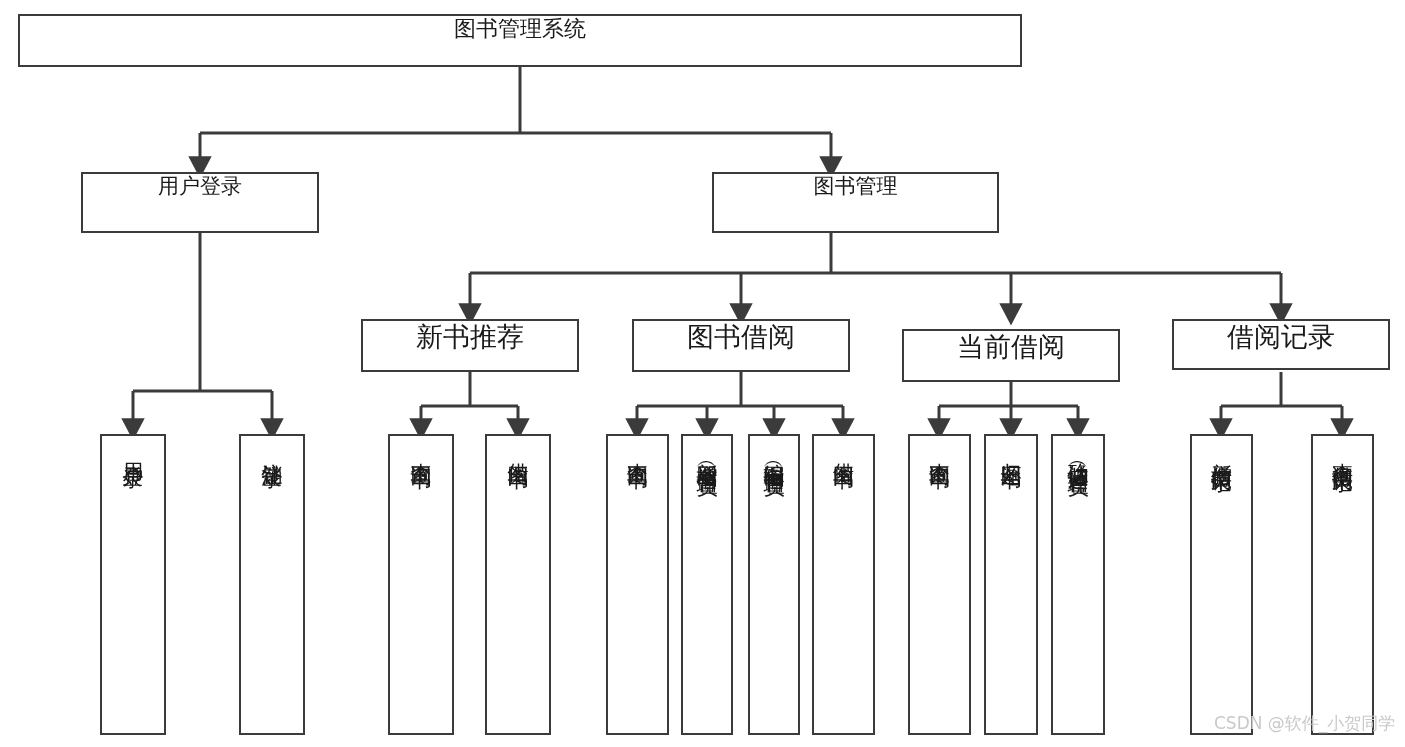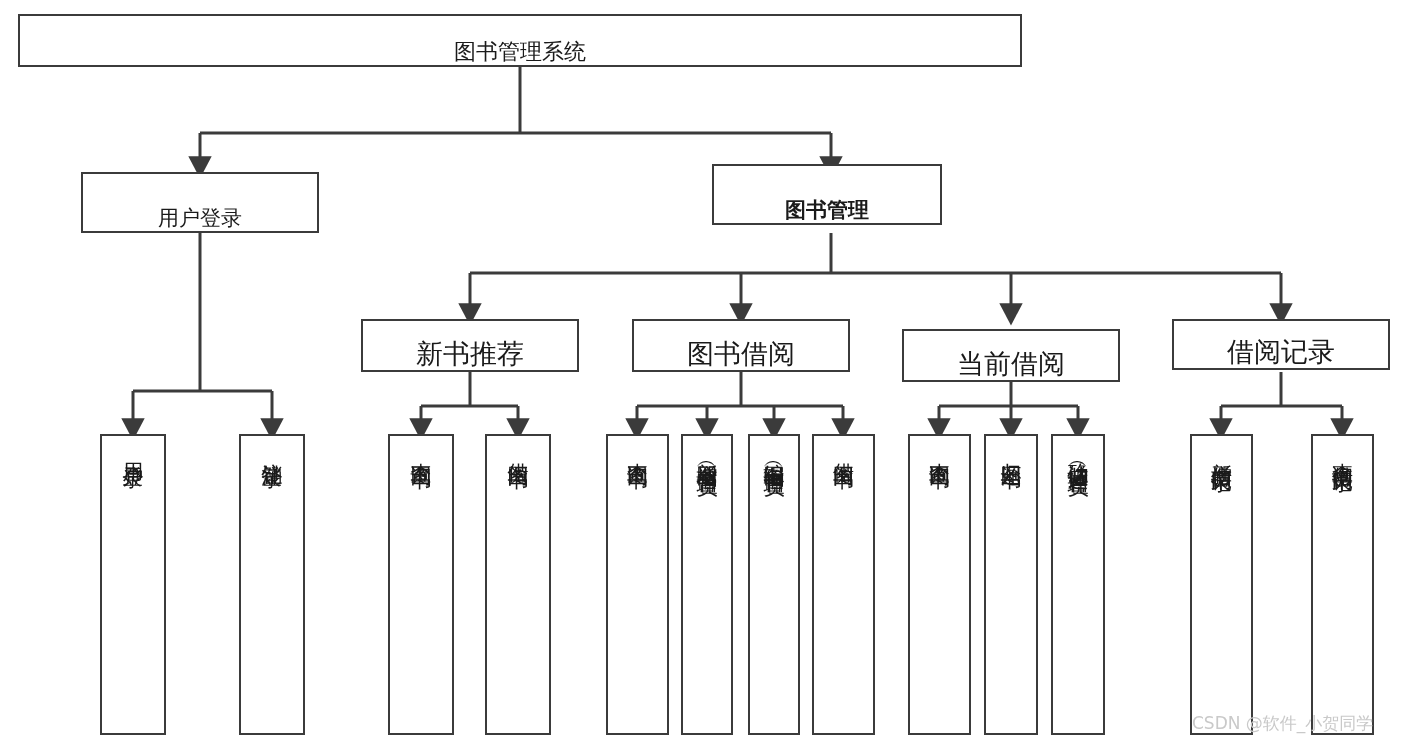--- a/index.html
+++ b/index.html
@@ -24,21 +24,21 @@
     width: 1405px;
     height: 747px;
     pointer-events: none;
   }
   .node {
     position: absolute;
     box-sizing: border-box;
     background: #ffffff;
     border: 2px solid #3b3b3b;
     display: flex;
-    align-items: flex-end;
+    align-items: flex-start;
     justify-content: center;
     z-index: 2;
   }
   .node .label {
     color: #1a1a1a;
     line-height: 1.18;
     text-align: center;
     white-space: nowrap;
   }
   .node.root .label { font-size: 22px; }
@@ -55,20 +55,21 @@
     font-size: 21px;
     letter-spacing: 2px;
     line-height: 1.05;
   }
   .watermark {
     position: absolute;
     color: #c9c9c9;
     font-size: 17px;
     white-space: nowrap;
     z-index: 5;
+    padding-left: 22px;
   }
 </style>
 </head>
 <body>
 
 <div id="canvas">
 
   <svg id="wires" viewBox="0 0 1405 747" width="1405" height="747" aria-hidden="true">
     <defs>
       <marker id="arw" markerWidth="9" markerHeight="9" refX="0.6" refY="4.5" orient="auto" markerUnits="strokeWidth">
@@ -119,21 +120,21 @@
     </g>
   </svg>
 
   <div class="node root" style="left: 18px; top: 14px; width: 1004px; height: 53px;">
     <span class="label">图书管理系统</span>
   </div>
 
   <div class="node lvl1" style="left: 81px; top: 172px; width: 238px; height: 61px;">
     <span class="label">用户登录</span>
   </div>
-  <div class="node lvl1" style="left: 712px; top: 164px; width: 230px; height: 61px; font-weight: bold;">
+  <div class="node lvl1" style="left: 712px; top: 172px; width: 287px; height: 61px;">
     <span class="label">图书管理</span>
   </div>
 
   <div class="node lvl2" style="left: 361px; top: 319px; width: 218px; height: 53px;">
     <span class="label">新书推荐</span>
   </div>
   <div class="node lvl2" style="left: 632px; top: 319px; width: 218px; height: 53px;">
     <span class="label">图书借阅</span>
   </div>
   <div class="node lvl2" style="left: 902px; top: 329px; width: 218px; height: 53px;">

